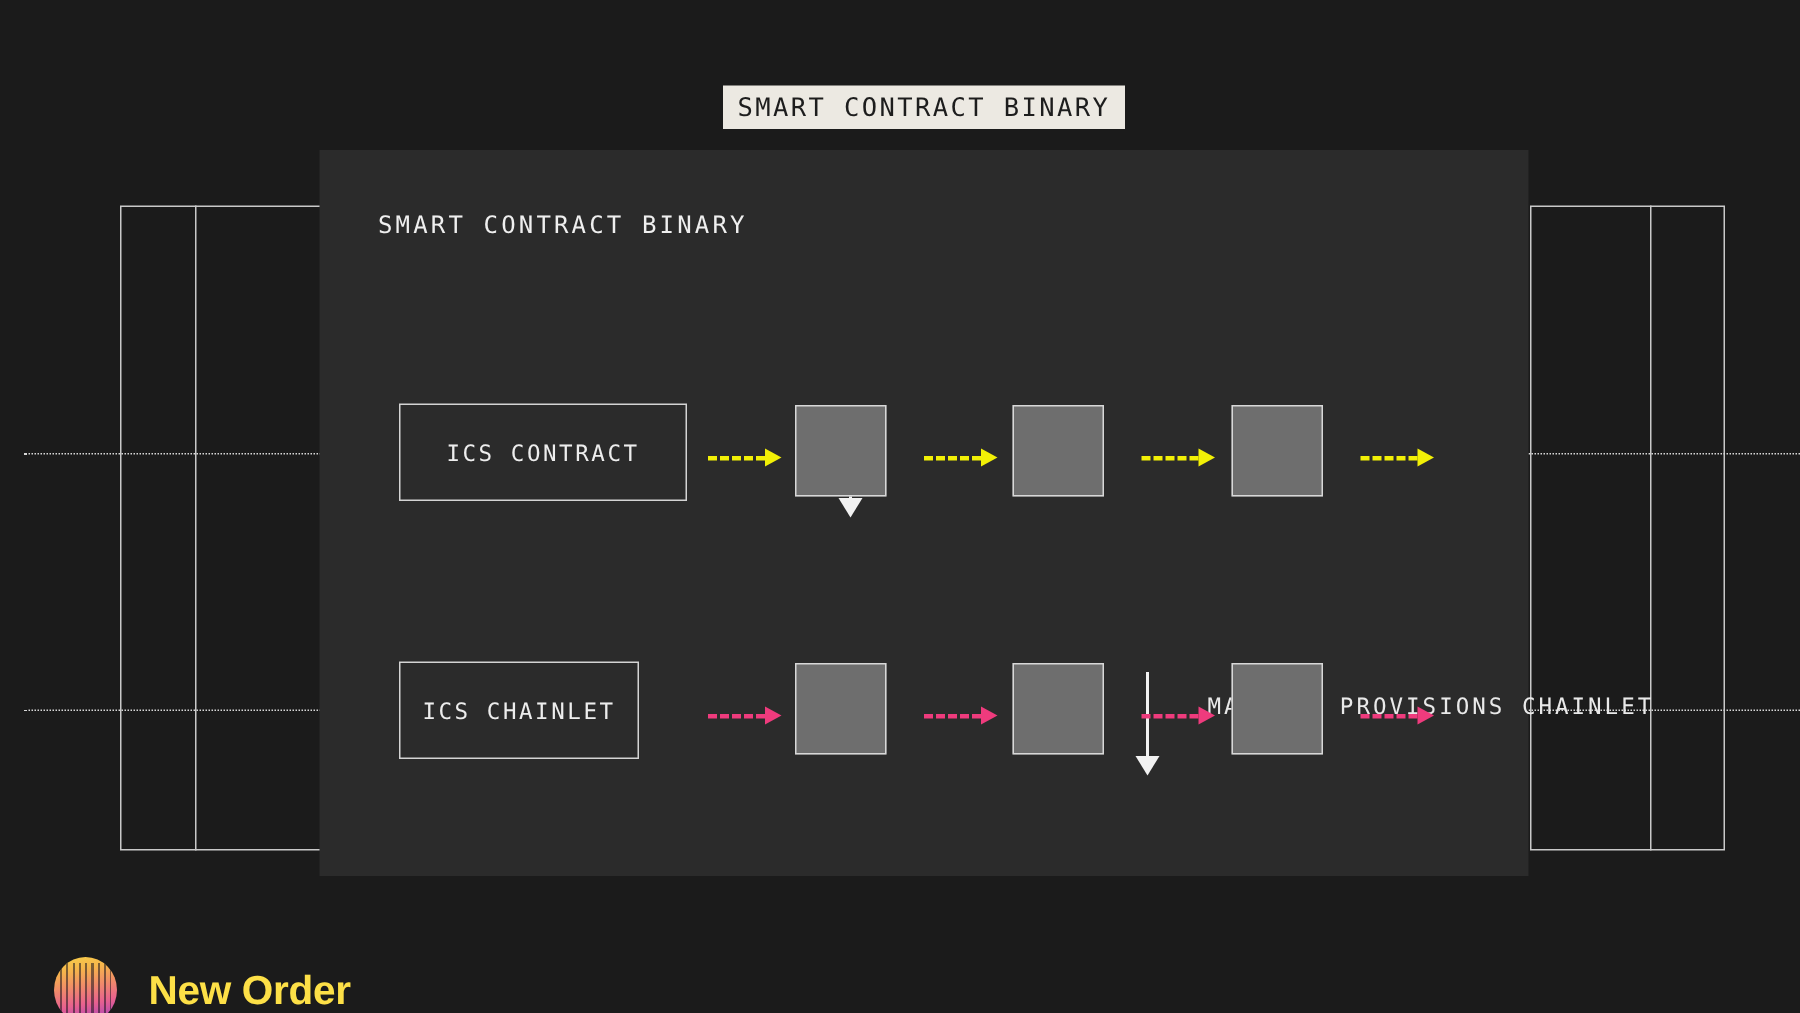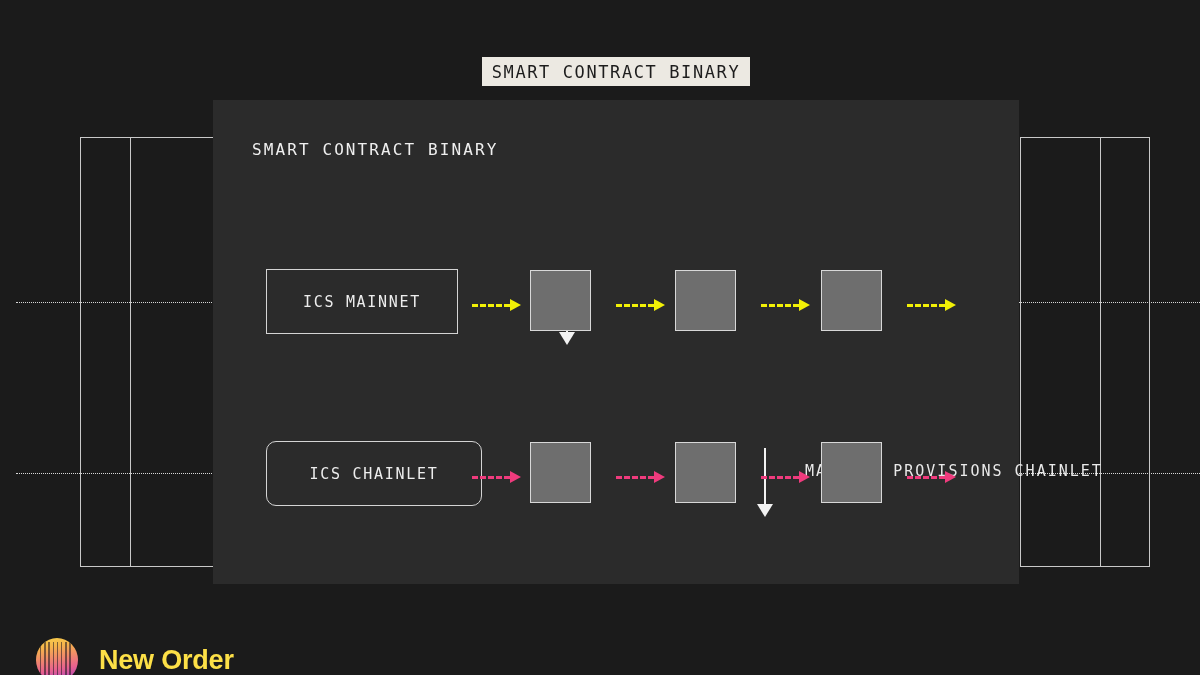--- a/index.html
+++ b/index.html
@@ -123,21 +123,21 @@
     display: flex;
     align-items: center;
     justify-content: center;
     color: #ededed;
     font-size: 15px;
     letter-spacing: 1.7px;
     white-space: nowrap;
     background: transparent;
   }
   .node-box-mainnet  { left: 250px; top: 253px; width: 192px; height: 65px; }
-  .node-box-chainlet { left: 250px; top: 425px; width: 216px; height: 65px; border-radius: 10px; }
+  .node-box-chainlet { left: 250px; top: 425px; width: 160px; height: 65px; }
 
   
   .block {
     position: absolute;
     width: 61px;
     height: 61px;
     background: #6e6e6e;
     border: 1px solid #d8d8d8;
   }
 
@@ -235,21 +235,21 @@
     </div>
 
     <div class="down-arrow down-arrow-2">
       <div class="shaft"></div>
       <div class="head"></div>
     </div>
 
     <div class="caption">MAINNET PROVISIONS CHAINLET</div>
   </div>
 
-  <div class="node-box node-box-mainnet">ICS MAINNET</div>
+  <div class="node-box node-box-mainnet">ICS CONTRACT</div>
 
   <div class="flow-arrow flow-yellow" style="left:452px; top:279px; width:49px;">
     <div class="line" style="width:38px;"></div>
     <div class="tip" style="left:38px;"></div>
   </div>
 
   <div class="block" style="left:514px; top:254px;"></div>
 
   <div class="flow-arrow flow-yellow" style="left:596px; top:279px; width:49px;">
     <div class="line" style="width:38px;"></div>

